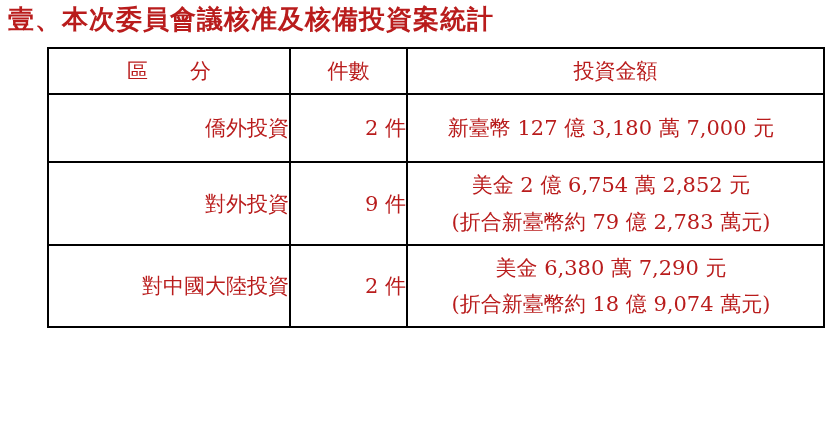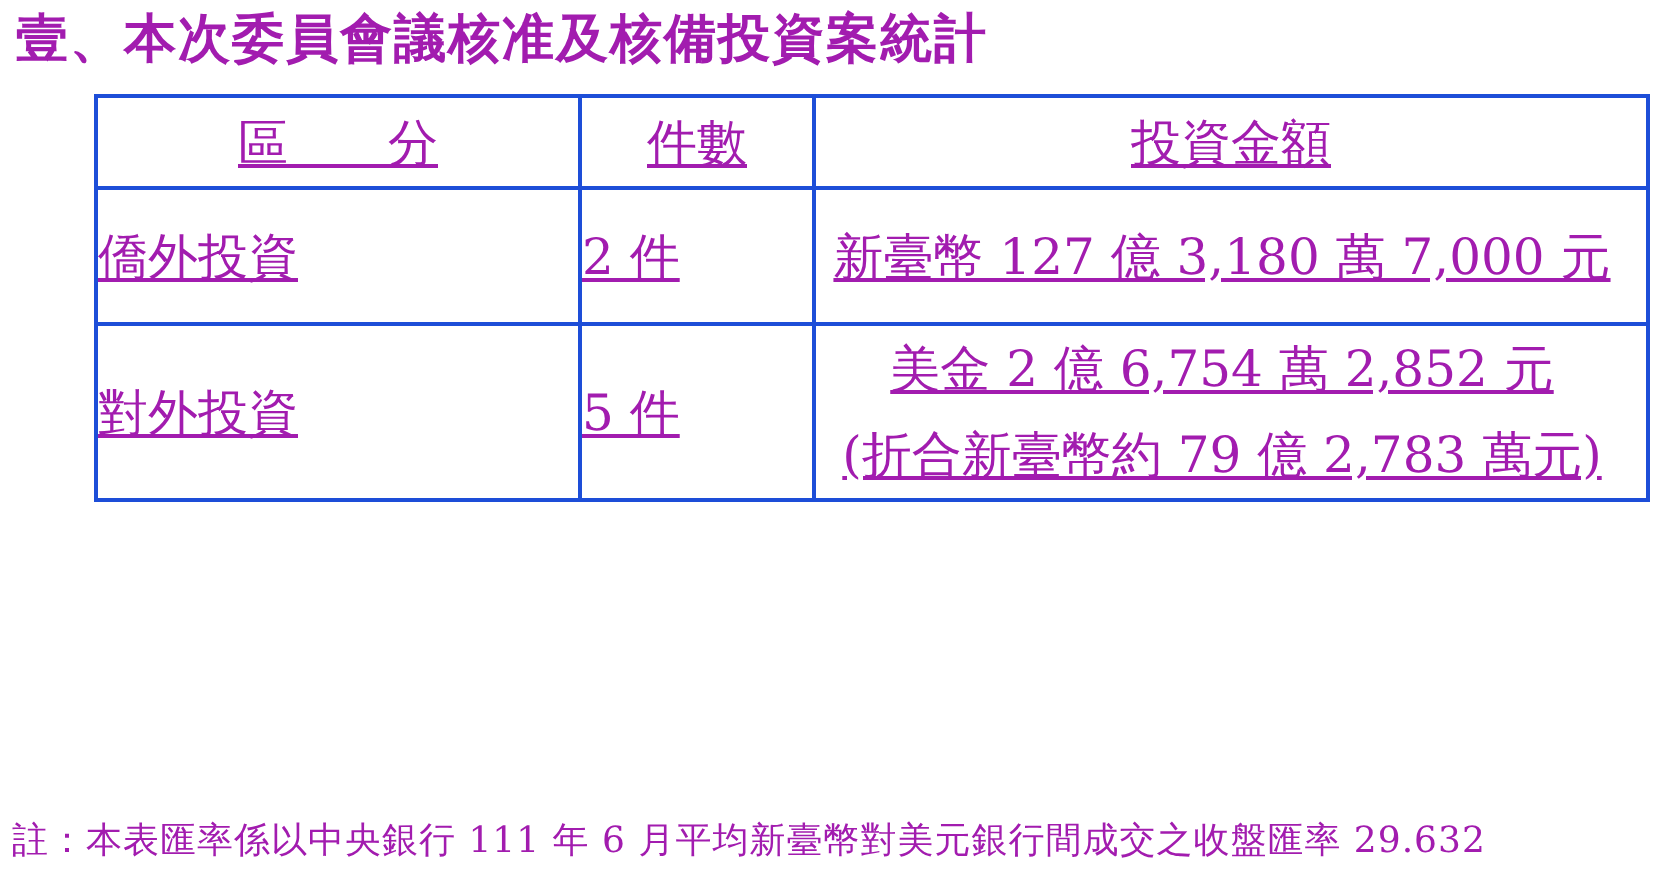--- a/index.html
+++ b/index.html
@@ -1,21 +1,21 @@
 <!DOCTYPE html>
 <html><head>
 <meta charset="utf-8">
 <style>
   html, body { margin: 0; padding: 0; background: #ffffff; }
   .page {
     position: relative;
     width: 830px;
     height: 436px;
     background: #ffffff;
-    color: #a21caf;
+    color: #b91c1c;
     font-family: "DejaVu Serif", "Liberation Serif", serif;
     overflow: hidden;
   }
   .title {
     position: absolute;
     top: 2px;
     left: 8px;
     margin: 0;
     font-size: 26px;
     font-weight: bold;
@@ -24,36 +24,35 @@
   }
   table.stats {
     position: absolute;
     top: 47px;
     left: 47px;
     width: 770px;
     border-collapse: collapse;
     table-layout: fixed;
   }
   .stats th, .stats td {
-    border: 2px solid #1d4ed8;
-    font-size: 25px;
+    border: 2px solid #000000;
+    font-size: 21px;
     font-weight: normal;
     padding: 0;
     vertical-align: middle;
     overflow: hidden;
-    text-decoration: underline;
   }
   .col-cat { width: 240px; }
   .col-cnt { width: 115px; }
   .col-amt { width: 415px; }
   .header-row th { height: 44px; text-align: center; }
   .r-single td { height: 66px; }
   .r-tall td { height: 81px; }
   .r-tall2 td { height: 80px; }
-  td.cat, td.cnt { text-align: left; }
+  td.cat, td.cnt { text-align: right; }
   td.amt { text-align: center; padding-right: 9px; }
   td.amt .line { display: block; line-height: 1.72; white-space: nowrap; }
   .footnote {
     position: absolute;
     top: 408px;
     left: 6px;
     font-size: 18px;
     letter-spacing: 0.5px;
     white-space: nowrap;
   }
@@ -77,25 +76,32 @@
         <td class="cat">僑外投資</td>
         <td class="cnt">2 件</td>
         <td class="amt">
           <span class="line">新臺幣 127 億 3,180 萬 7,000 元</span>
         </td>
       </tr>
 
 
       <tr class="r-tall">
         <td class="cat">對外投資</td>
-        <td class="cnt">5 件</td>
+        <td class="cnt">9 件</td>
         <td class="amt">
           <span class="line">美金 2 億 6,754 萬 2,852 元</span>
           <span class="line">(折合新臺幣約 79 億 2,783 萬元)</span>
         </td>
       </tr>
 
+      <tr class="r-tall2">
+        <td class="cat">對中國大陸投資</td>
+        <td class="cnt">2 件</td>
+        <td class="amt">
+          <span class="line">美金 6,380 萬 7,290 元</span>
+          <span class="line">(折合新臺幣約 18 億 9,074 萬元)</span>
+        </td>
+      </tr>
     </tbody>
   </table>
 
-  <div class="footnote">註：本表匯率係以中央銀行 111 年 6 月平均新臺幣對美元銀行間成交之收盤匯率 29.632</div>
 
 </div>
 
 </body></html>

